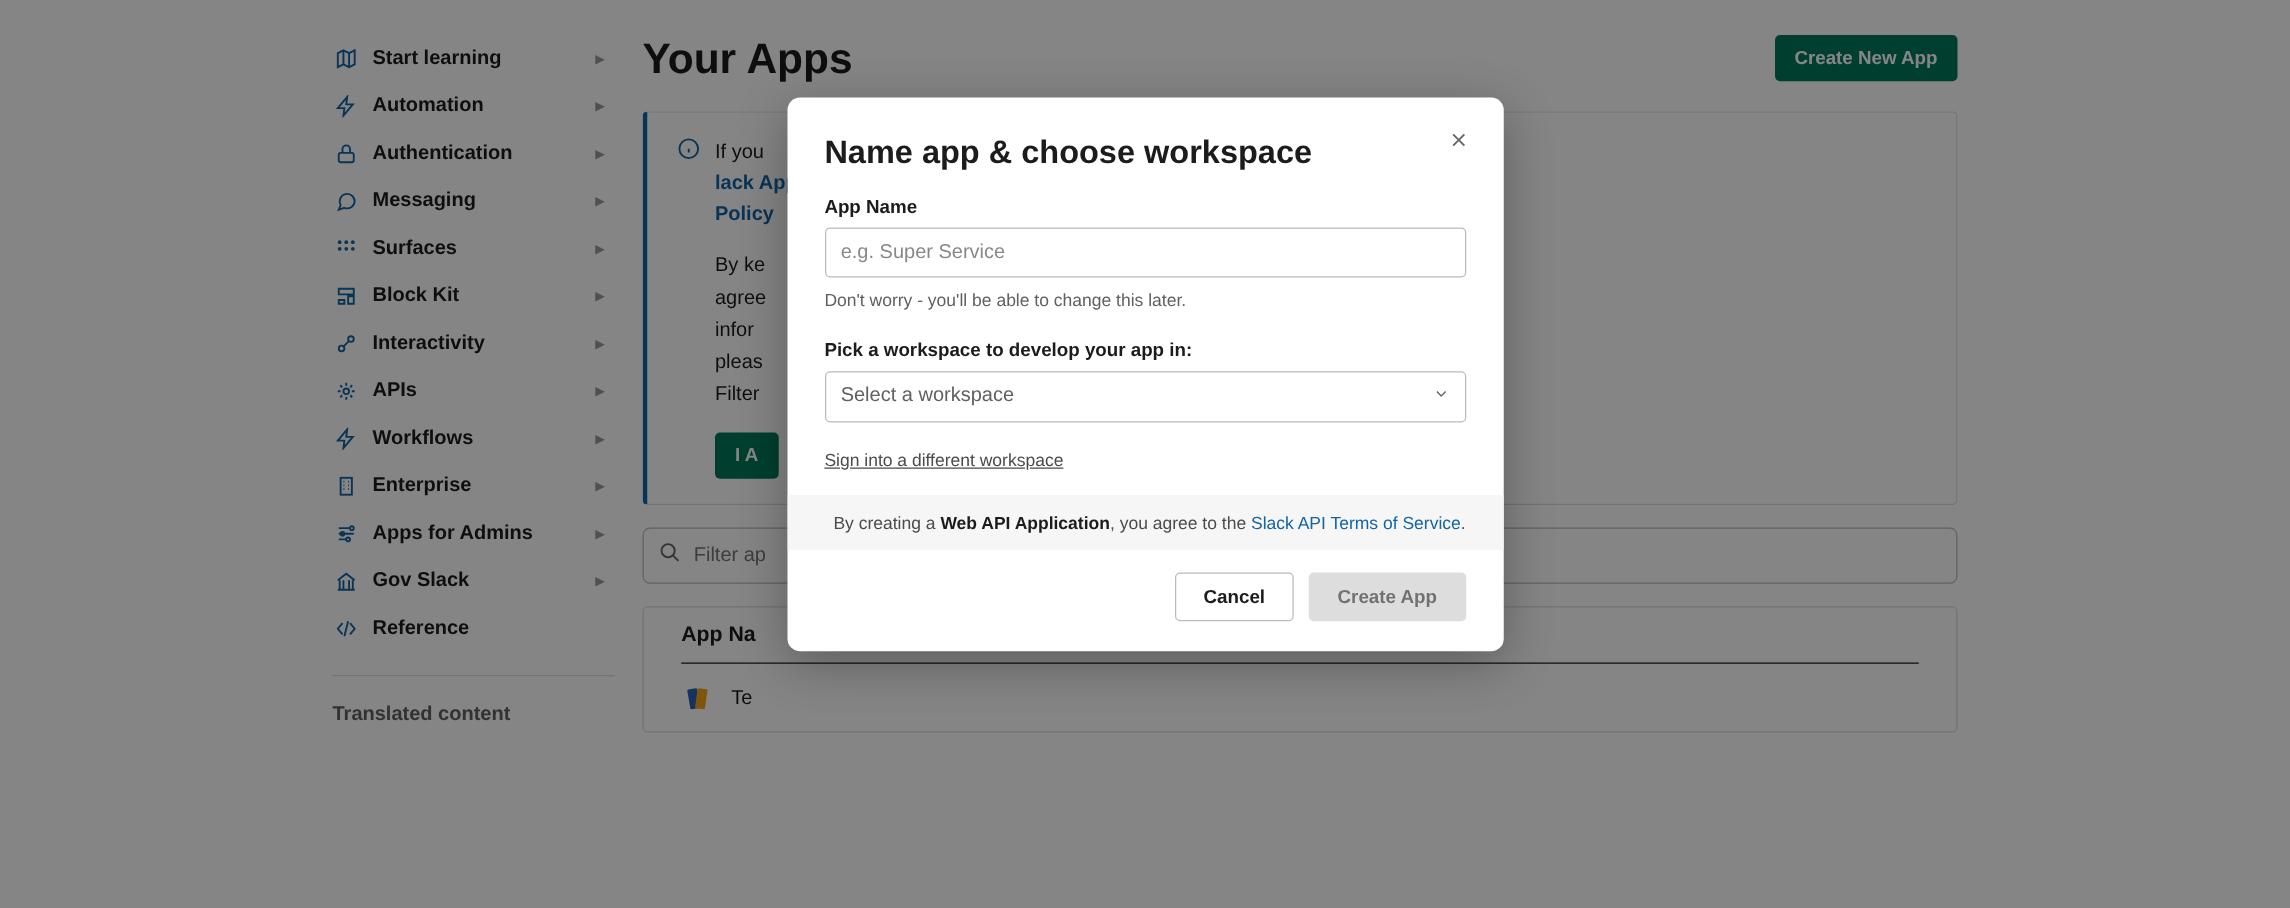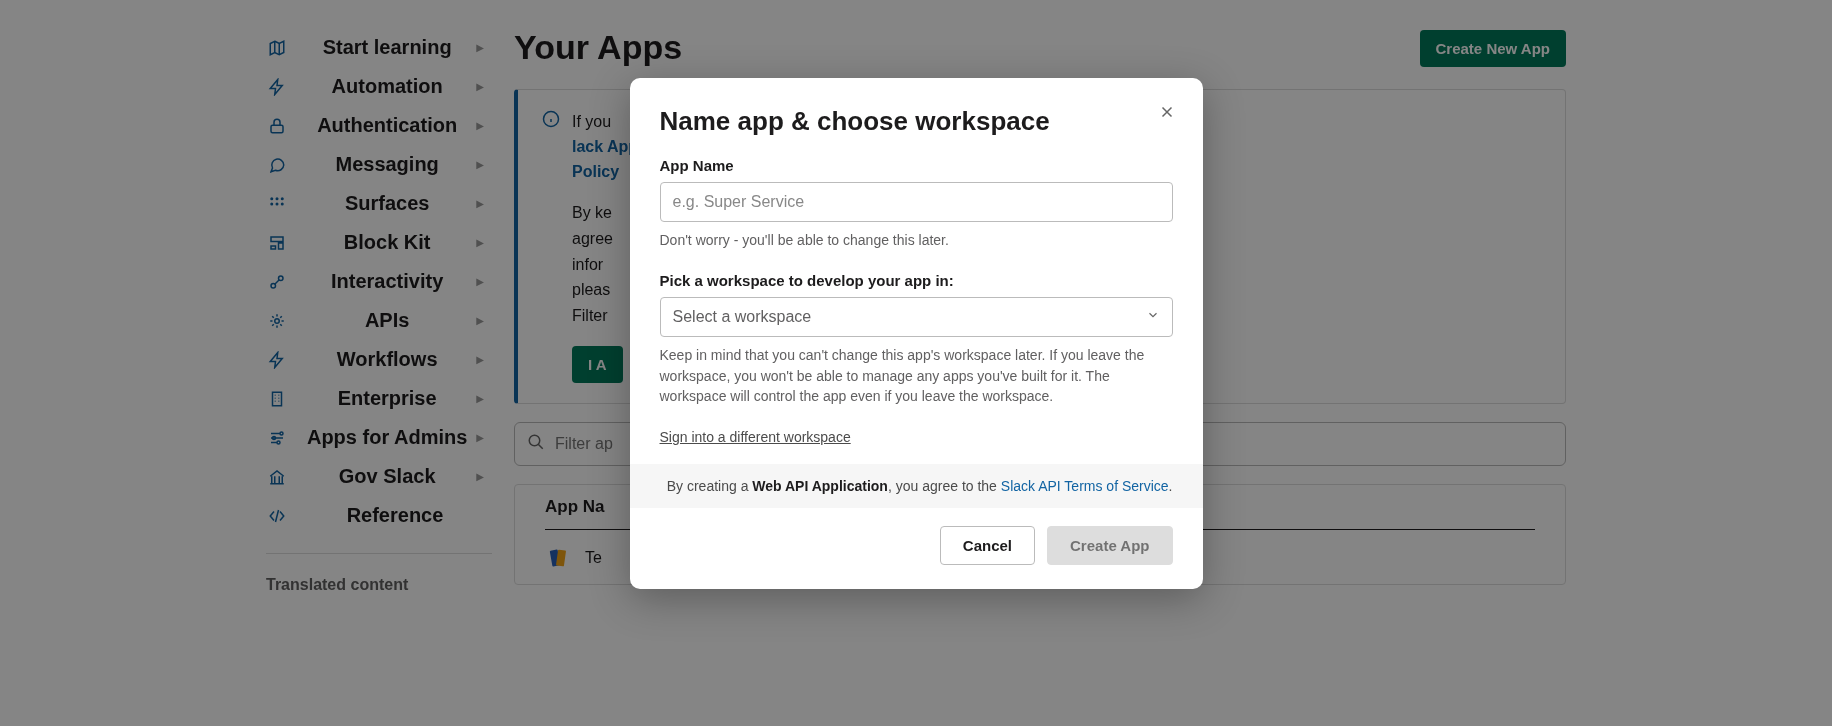--- a/index.html
+++ b/index.html
@@ -36,24 +36,23 @@
 .sidebar-item .icon {
   width: 22px;
   height: 22px;
   display: inline-flex;
   align-items: center;
   justify-content: center;
   color: #1264a3;
   margin-right: 10px;
 }
 .sidebar-item .label {
-  font-size: 20px;
+  font-size: 16px;
   font-weight: 700;
   flex: 1;
-  text-align: center;
 }
 .sidebar-item .chevron {
   color: #999;
   font-size: 10px;
   margin-right: 8px;
 }
 .sidebar-divider {
   border: none;
   border-top: 1px solid #ddd;
   margin: 18px 0 10px 0;
@@ -64,21 +63,21 @@
   color: #616061;
   padding-top: 12px;
   padding-bottom: 8px;
 }
 .main {
   flex: 1;
   padding-left: 22px;
 }
 .main-header {
   display: flex;
-  align-items: flex-end;
+  align-items: flex-start;
   justify-content: space-between;
   margin-bottom: 22px;
 }
 .main-title {
   font-size: 34px;
   font-weight: 900;
   color: #1d1c1d;
 }
 .create-btn {
   background: #007a5a;
@@ -507,21 +506,20 @@
       </div>
 
       <div class="field-block">
         <div class="field-label">Pick a workspace to develop your app in:</div>
         <div class="select-box">
           <span>Select a workspace</span>
           <span class="caret"><svg width="14" height="14" viewBox="0 0 24 24" fill="none" stroke="currentColor" stroke-width="2">
                 <path d="M6 9l6 6 6-6"></path>
               </svg></span>
         </div>
-        <div class="hint">Keep in mind that you can't change this app's workspace later. If you leave the workspace, you won't be able to manage any apps you've built for it. The workspace will control the app even if you leave the workspace.</div>
       </div>
 
       <a class="signin-link">Sign into a different workspace</a>
     </div>
 
     <div class="tos-bar">
       <span>By creating a </span><span class="bold">Web API Application</span><span>, you agree to the </span><span class="toslink">Slack API Terms of Service</span><span>.</span>
     </div>
 
     <div class="modal-footer">

